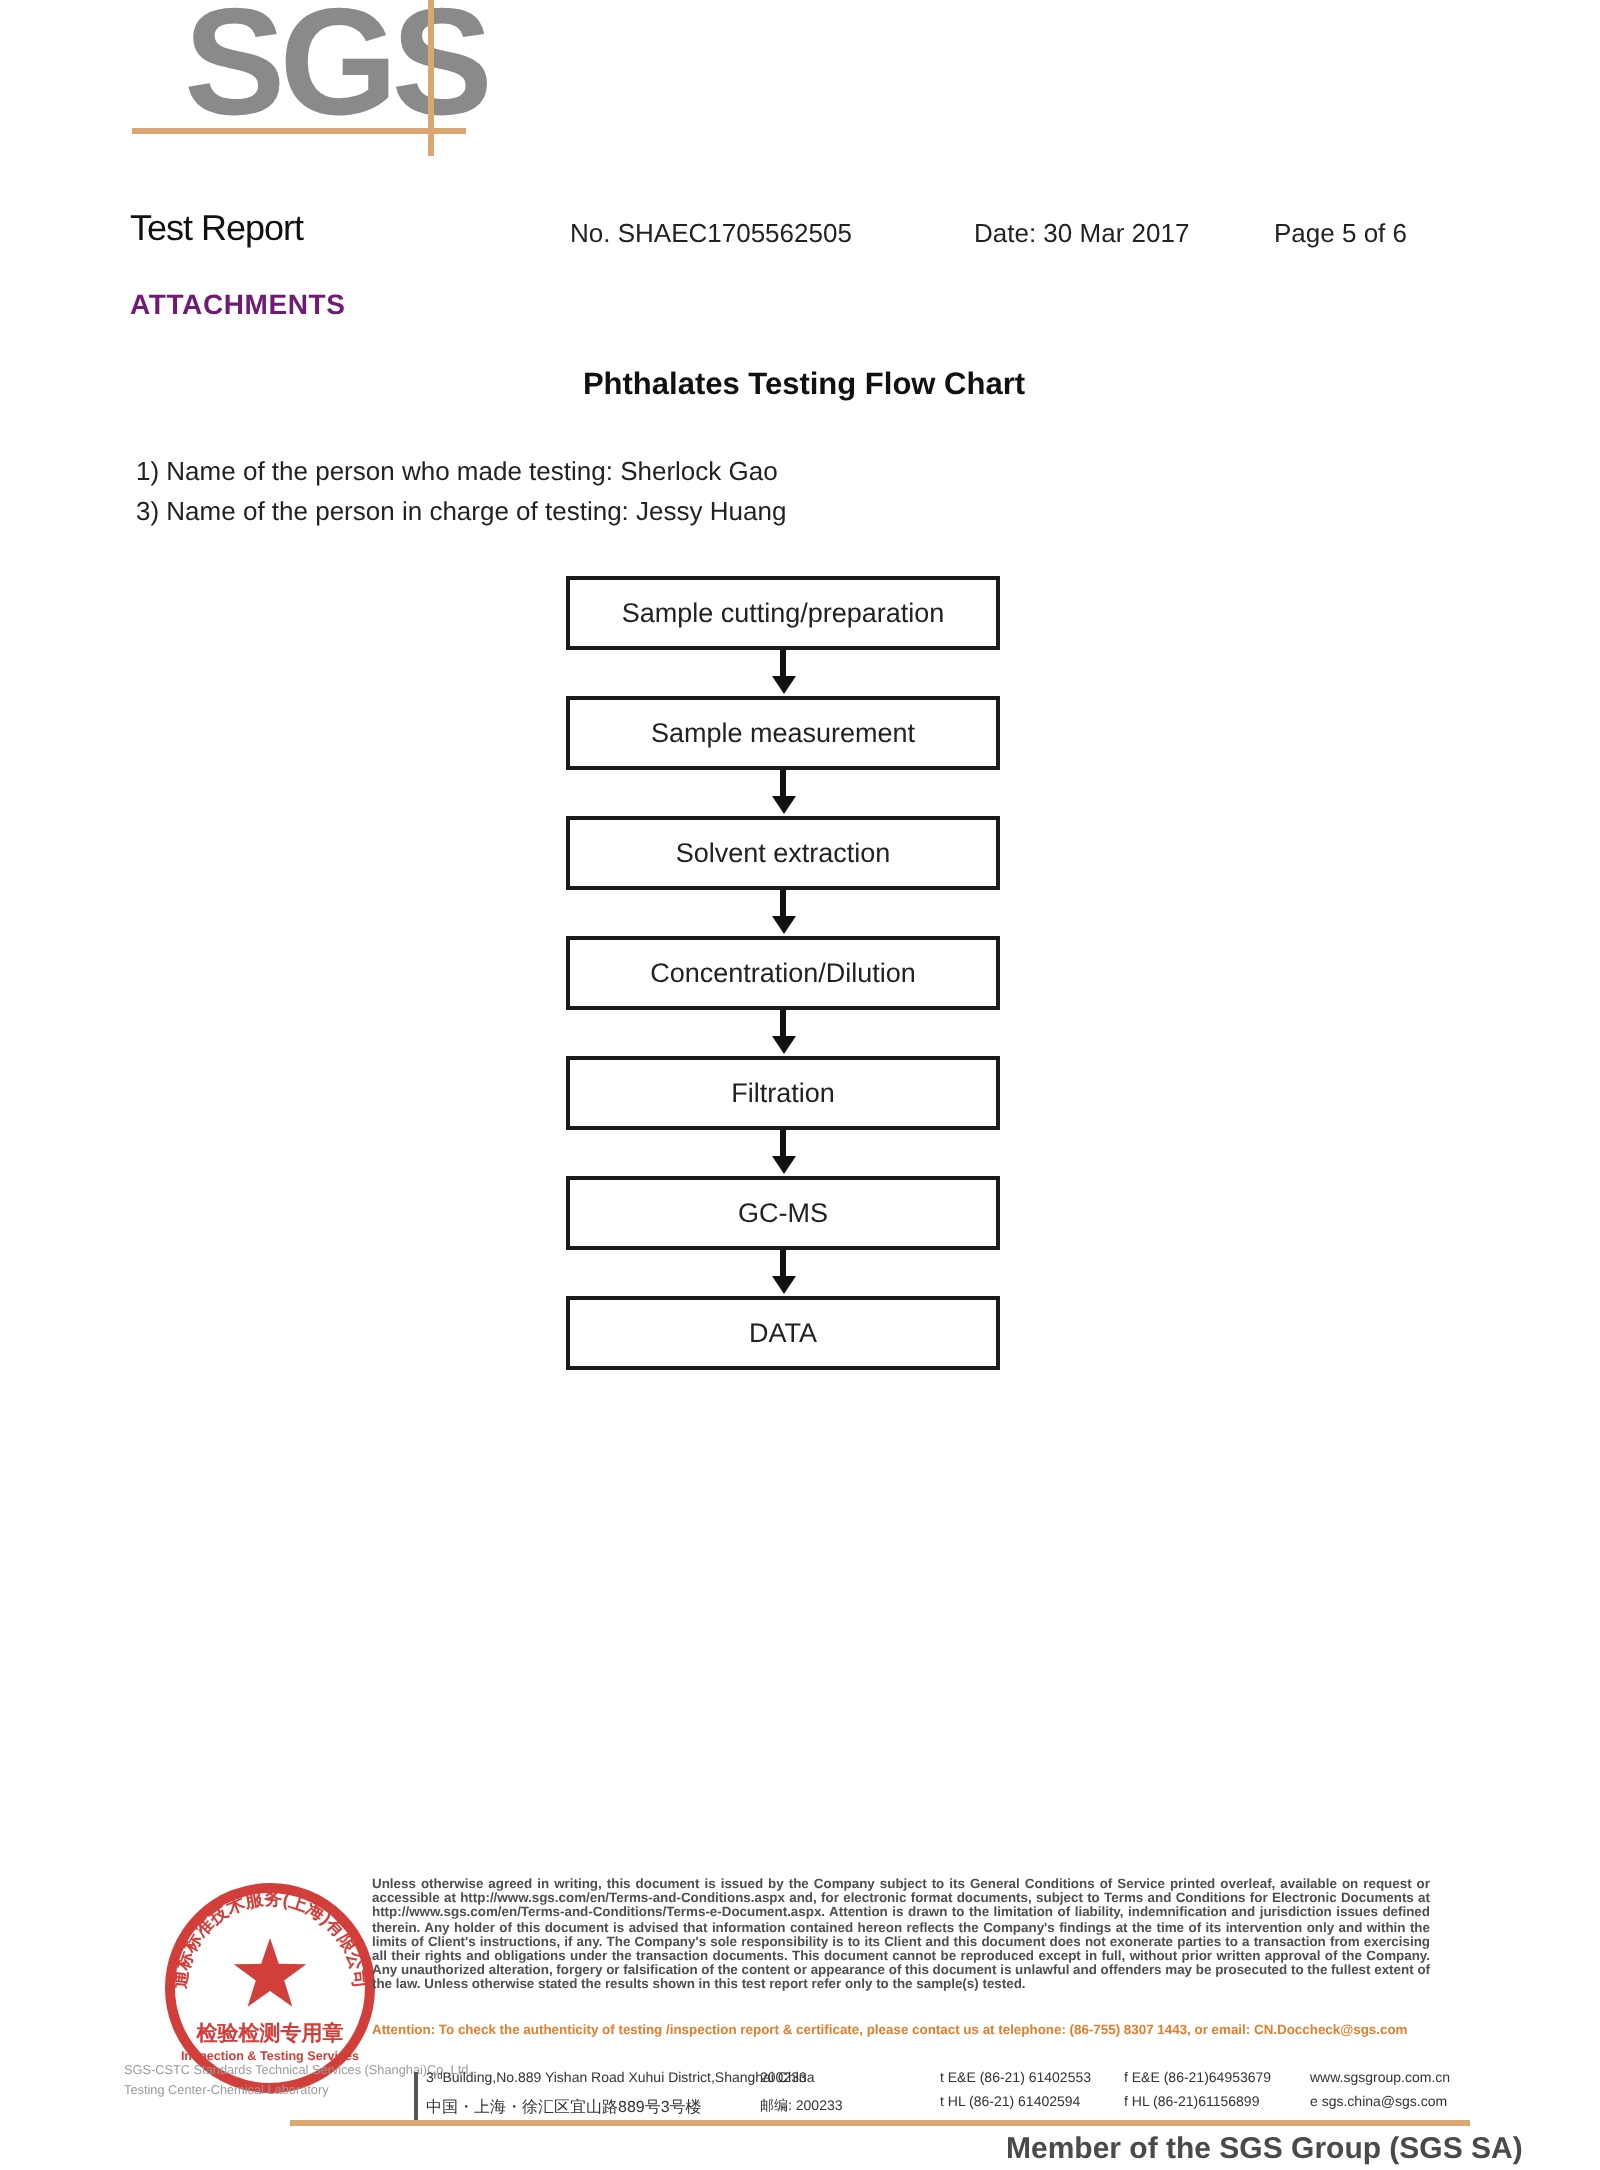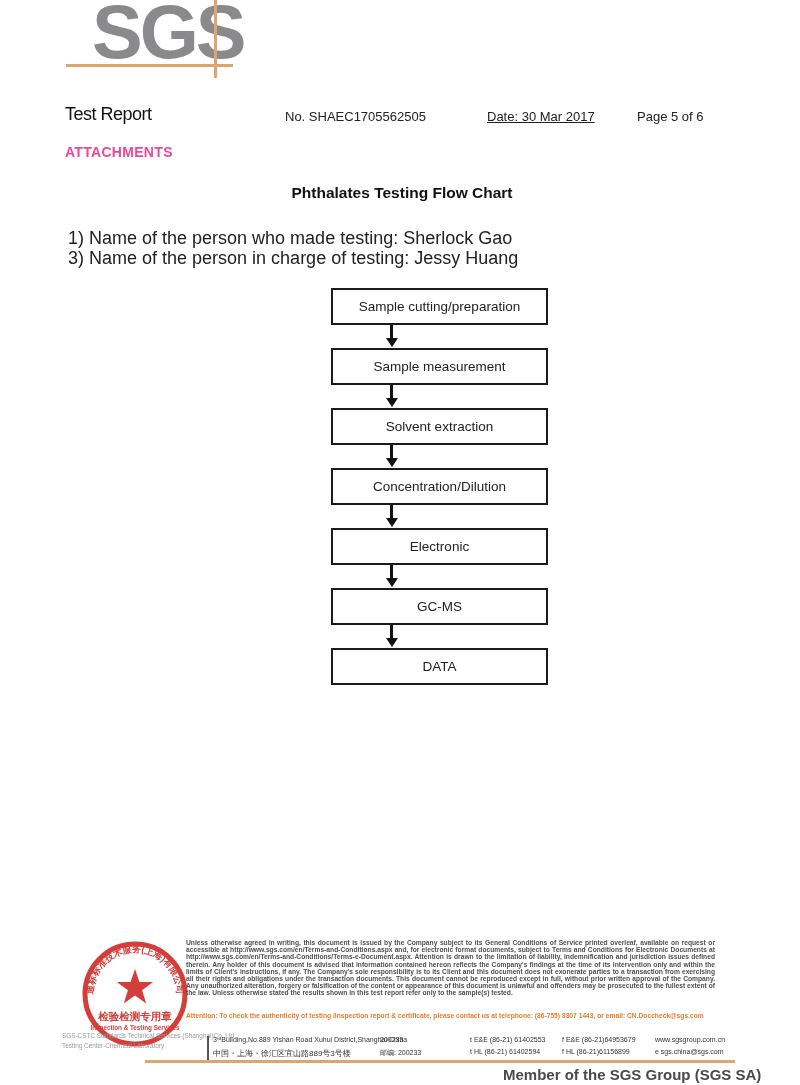--- a/index.html
+++ b/index.html
@@ -13,33 +13,33 @@
   .logo-text {
     position:absolute; left:92px; top:-12px;
     font-size:76px; font-weight:bold; letter-spacing:-3px;
     color:#8a8a8d; font-family:"Liberation Sans", sans-serif;
   }
   .logo-hline { position:absolute; left:66px; top:64px; width:167px; height:3px; background:#dca673; }
   .logo-vline { position:absolute; left:214px; top:0; width:3px; height:78px; background:#dca673; }
   
   .report-title { position:absolute; left:65px; top:104px; font-size:18px; font-weight:normal; letter-spacing:-0.5px; color:#111; }
   .report-no   { position:absolute; left:285px; top:109px; font-size:13px; color:#222; }
-  .report-date { position:absolute; left:487px; top:109px; font-size:13px; color:#222;text-decoration:underline; }
+  .report-date { position:absolute; left:487px; top:109px; font-size:13px; color:#222; }
   .report-page { position:absolute; left:637px; top:109px; font-size:13px; color:#222; }
-  .attachments { position:absolute; left:65px; top:144px; font-size:14px; font-weight:bold; letter-spacing:0.3px; color:#ec4899; }
+  .attachments { position:absolute; left:65px; top:144px; font-size:14px; font-weight:bold; letter-spacing:0.3px; color:#701a75; }
   
   .chart-title { position:absolute; left:0; top:184px; width:784px; text-align:center; font-size:15.5px; font-weight:bold; color:#111;padding-left:20px; }
-  .note { position:absolute; left:68px; font-size:18px; color:#222; }
+  .note { position:absolute; left:68px; font-size:13px; color:#222; }
   .note1 { top:228px; } .note2 { top:248px; }
   
   .flowchart { position:absolute; left:283px; top:288px; width:217px; }
   .fc-box {
     width:217px; height:37px; border:2px solid #1b1b1b; background:#fff;
     display:flex; align-items:center; justify-content:center;
-    font-size:13.5px; color:#222;margin-left:48px;
+    font-size:13.5px; color:#222;
   }
   .fc-arrow { height:23px; display:flex; flex-direction:column; align-items:center; }
   .fc-arrow .stem { width:2.5px; height:13px; background:#111; }
   .fc-arrow .head { width:0; height:0; border-left:6px solid transparent; border-right:6px solid transparent; border-top:9px solid #111; }
   
   .stamp-svg { position:absolute; left:62px; top:936px; width:134px; height:134px; opacity:0.92; }
   .stamp-company {
     position:absolute; left:62px; top:1031px; width:160px;
     font-size:6.4px; line-height:10px; color:#9a9a9a; white-space:nowrap;
   }
@@ -94,21 +94,21 @@
     <div class="fc-box">Solvent extraction</div>
     <div class="fc-arrow">
         <div class="stem"></div>
         <div class="head"></div>
       </div>
     <div class="fc-box">Concentration/Dilution</div>
     <div class="fc-arrow">
         <div class="stem"></div>
         <div class="head"></div>
       </div>
-    <div class="fc-box">Electronic</div>
+    <div class="fc-box">Filtration</div>
     <div class="fc-arrow">
         <div class="stem"></div>
         <div class="head"></div>
       </div>
     <div class="fc-box">GC-MS</div>
     <div class="fc-arrow">
         <div class="stem"></div>
         <div class="head"></div>
       </div>
     <div class="fc-box">DATA</div>

